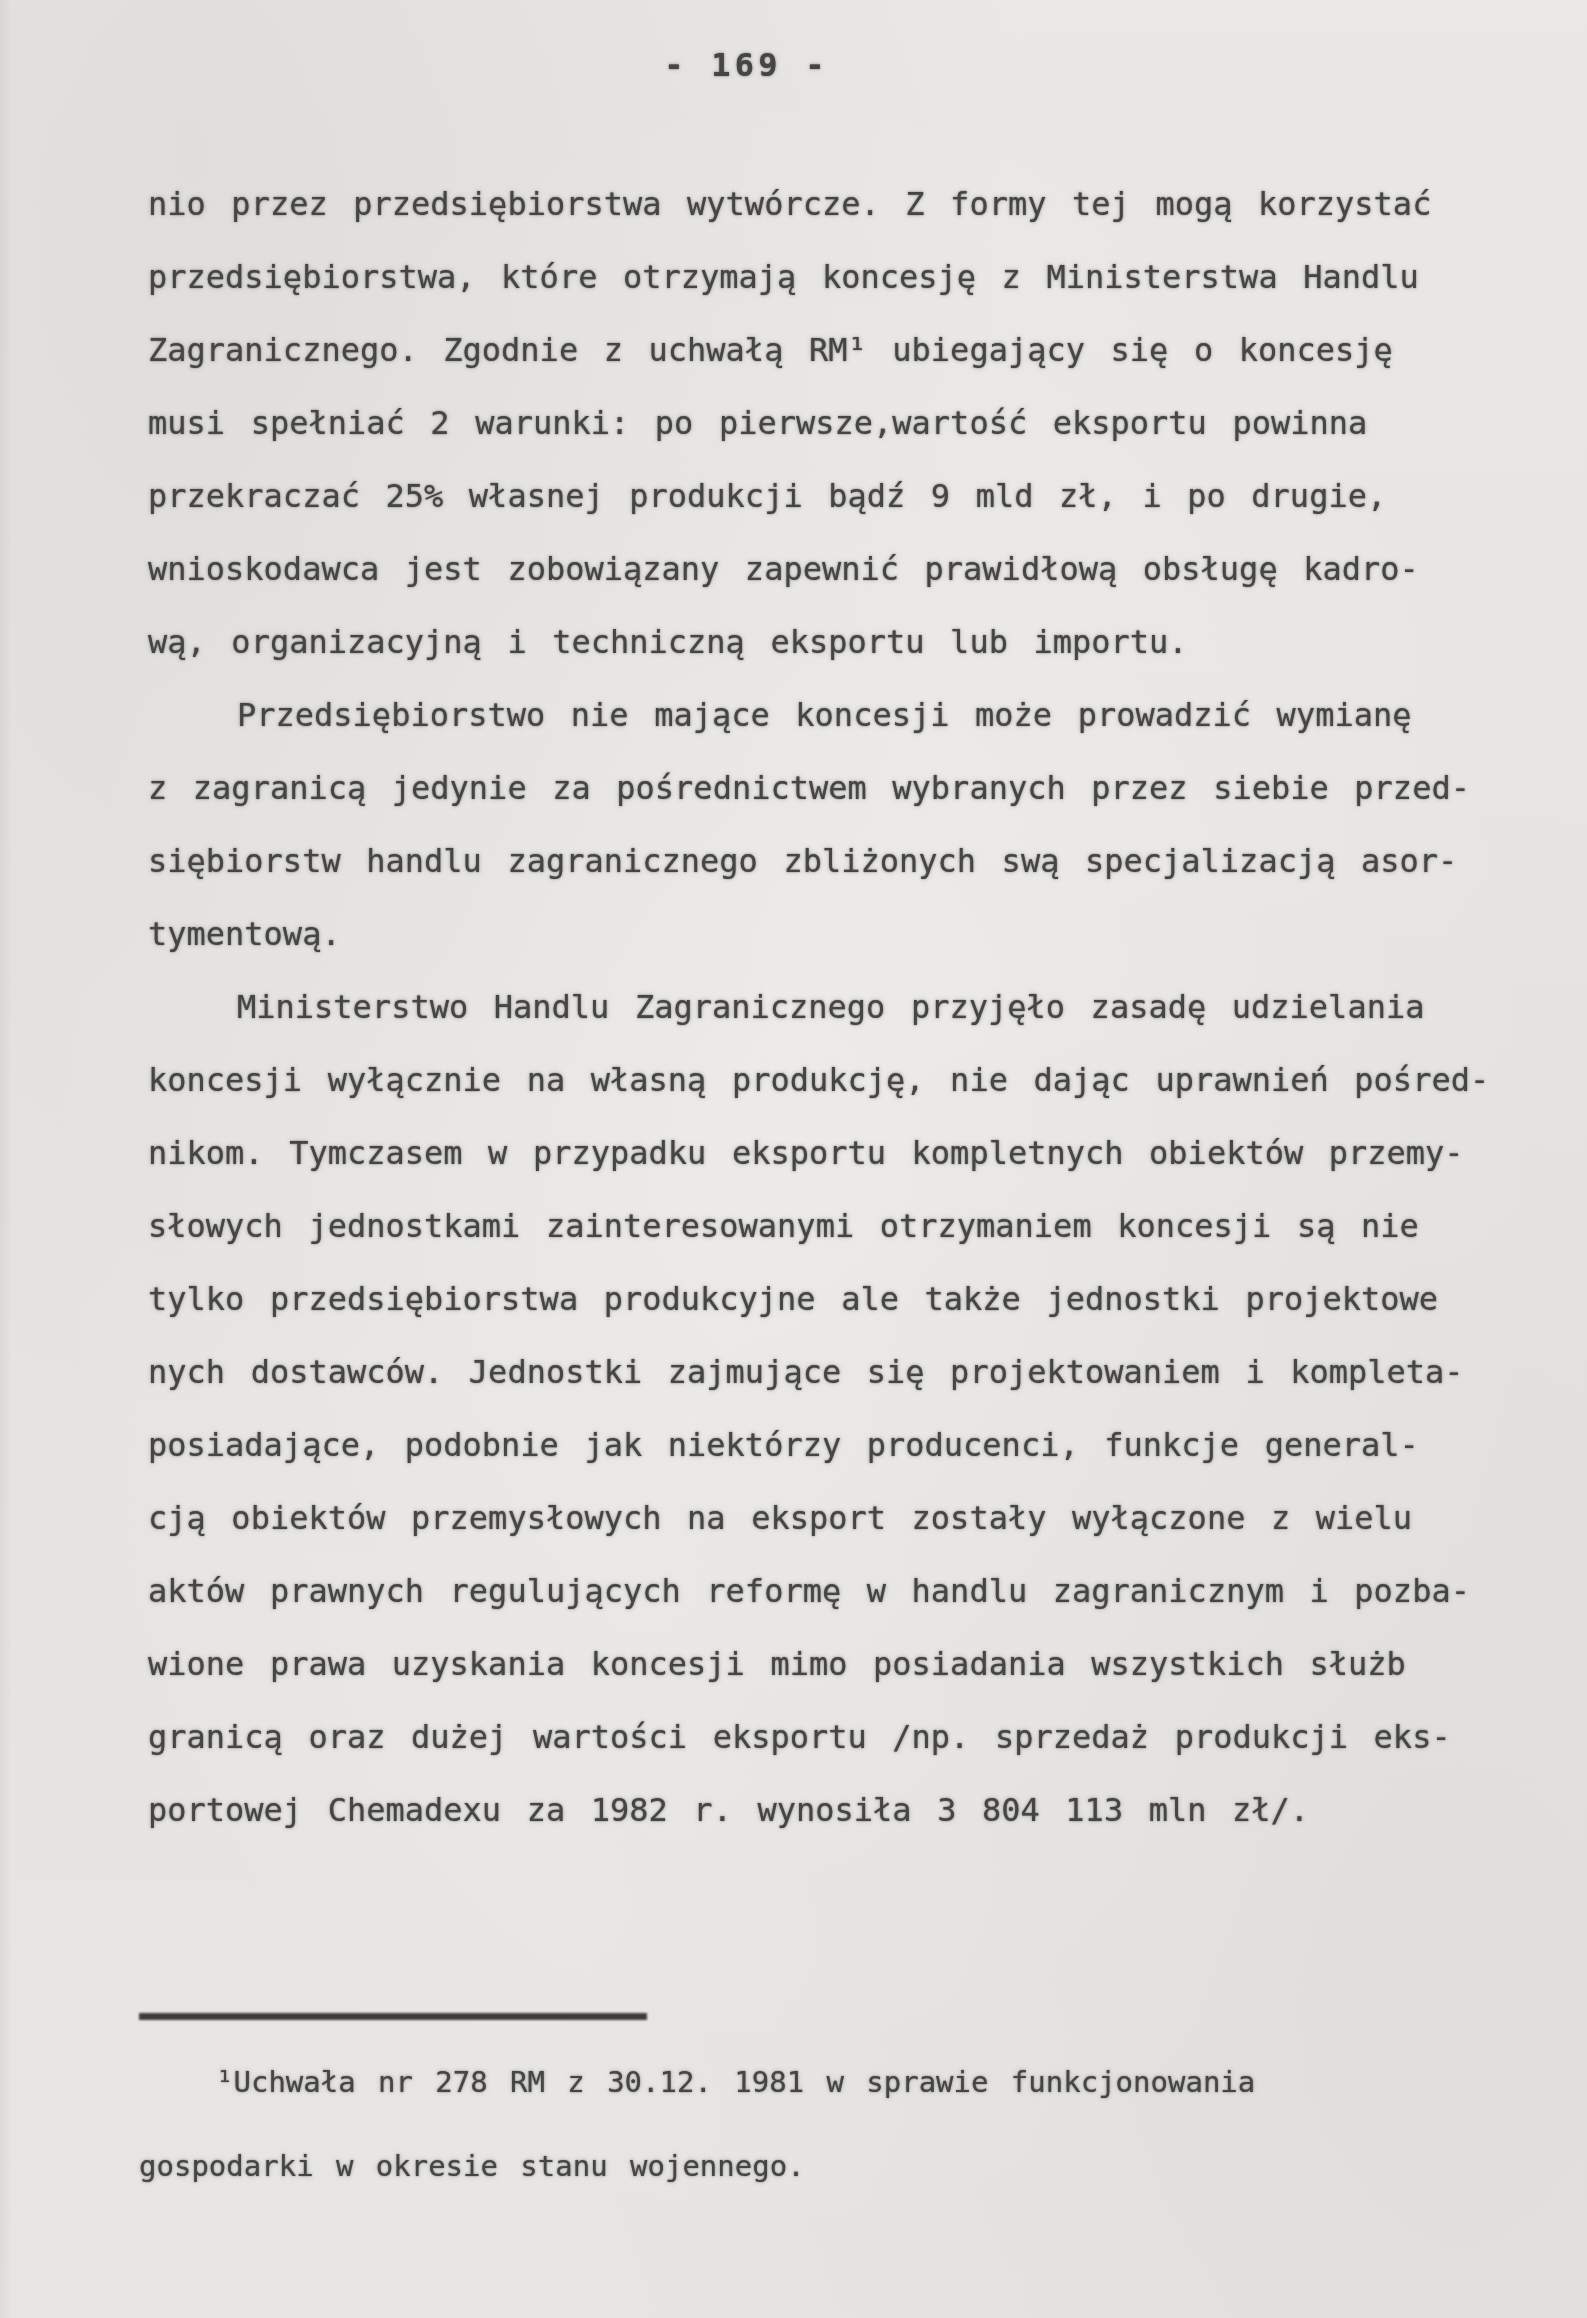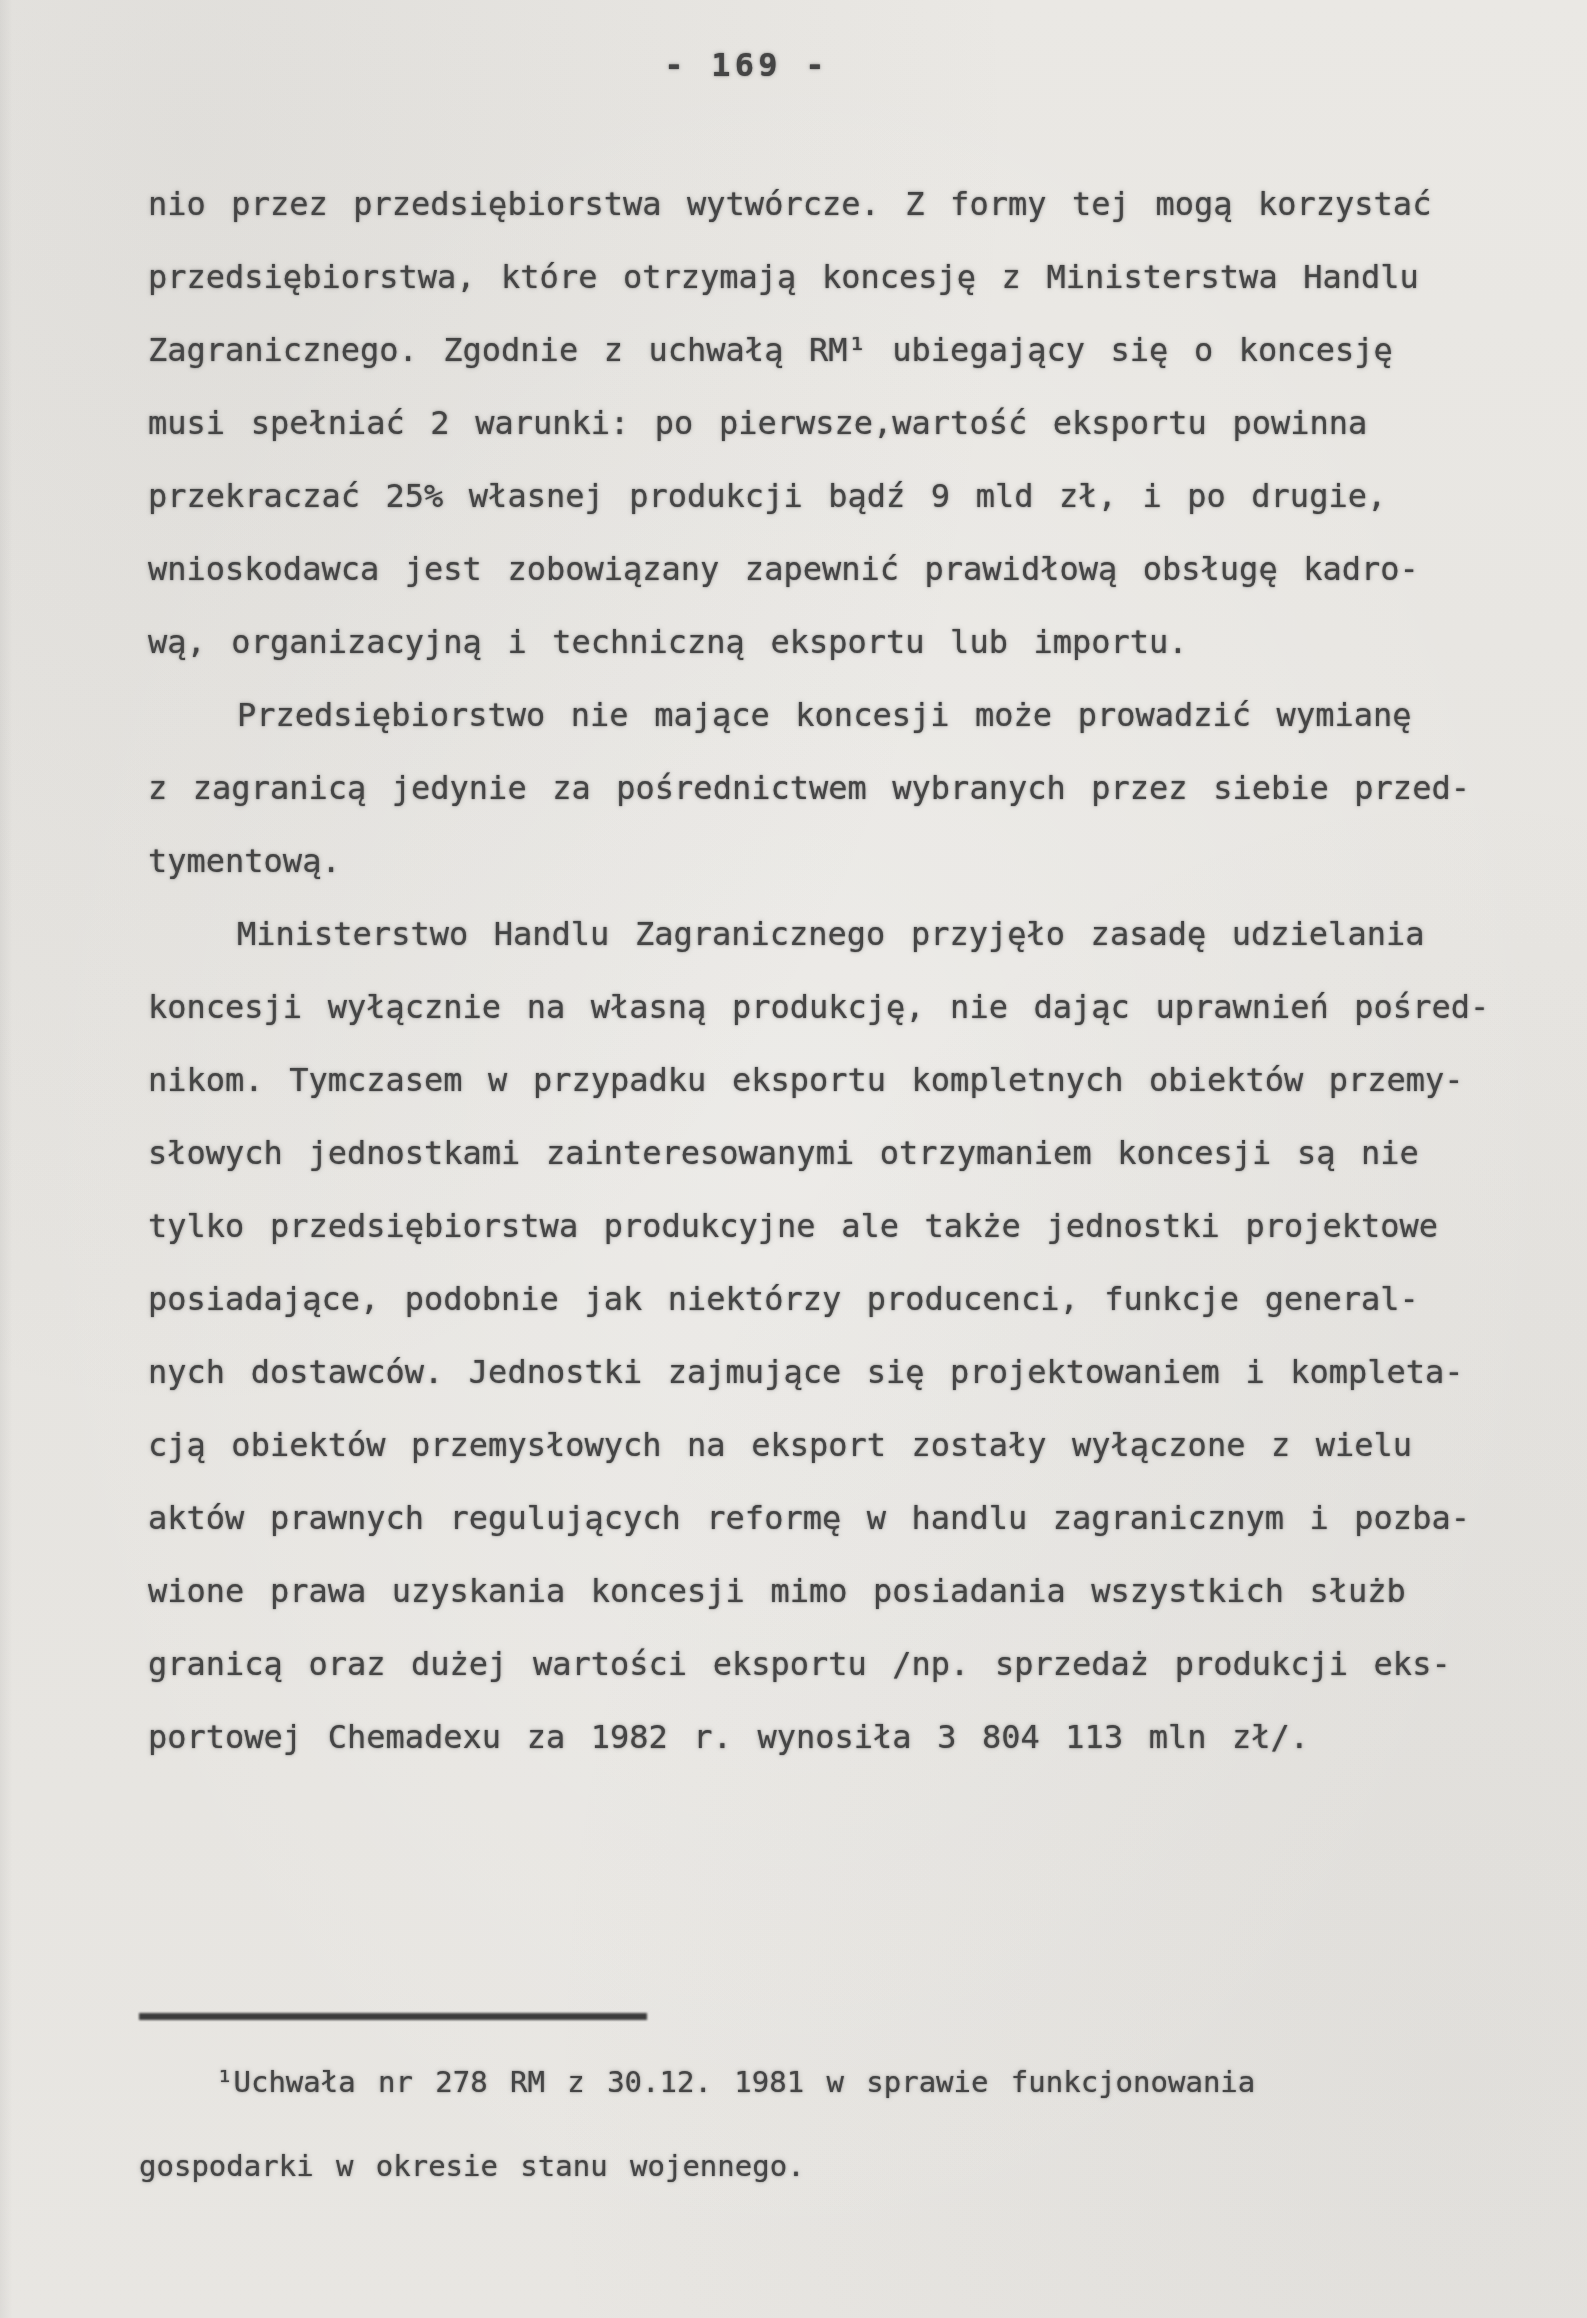--- a/index.html
+++ b/index.html
@@ -98,30 +98,31 @@
       <span class="line">przedsiębiorstwa, które otrzymają koncesję z Ministerstwa Handlu</span>
       <span class="line">Zagranicznego. Zgodnie z uchwałą RM¹ ubiegający się o koncesję</span>
       <span class="line">musi spełniać 2 warunki: po pierwsze,wartość eksportu powinna</span>
       <span class="line">przekraczać 25% własnej produkcji bądź 9 mld zł, i po drugie,</span>
       <span class="line">wnioskodawca jest zobowiązany zapewnić prawidłową obsługę kadro-</span>
       <span class="line">wą, organizacyjną i techniczną eksportu lub importu.</span>
     </div>
     <div>
       <span class="line indent">Przedsiębiorstwo nie mające koncesji może prowadzić wymianę</span>
       <span class="line">z zagranicą jedynie za pośrednictwem wybranych przez siebie przed-</span>
+      <span class="line">siębiorstw handlu zagranicznego zbliżonych swą specjalizacją asor-</span>
       <span class="line">tymentową.</span>
     </div>
     <div>
       <span class="line indent">Ministerstwo Handlu Zagranicznego przyjęło zasadę udzielania</span>
       <span class="line">koncesji wyłącznie na własną produkcję, nie dając uprawnień pośred-</span>
       <span class="line">nikom. Tymczasem w przypadku eksportu kompletnych obiektów przemy-</span>
       <span class="line">słowych jednostkami zainteresowanymi otrzymaniem koncesji są nie</span>
       <span class="line">tylko przedsiębiorstwa produkcyjne ale także jednostki projektowe</span>
+      <span class="line">nych dostawców. Jednostki zajmujące się projektowaniem i kompleta-</span>
       <span class="line">posiadające, podobnie jak niektórzy producenci, funkcje general-</span>
-      <span class="line">nych dostawców. Jednostki zajmujące się projektowaniem i kompleta-</span>
       <span class="line">cją obiektów przemysłowych na eksport zostały wyłączone z wielu</span>
       <span class="line">aktów prawnych regulujących reformę w handlu zagranicznym i pozba-</span>
       <span class="line">wione prawa uzyskania koncesji mimo posiadania wszystkich służb</span>
       <span class="line">granicą oraz dużej wartości eksportu /np. sprzedaż produkcji eks-</span>
       <span class="line">portowej Chemadexu za 1982 r. wynosiła 3 804 113 mln zł/.</span>
     </div>
   </div>
 
   <div class="footnote ink">
     <div class="fn-rule"></div>

